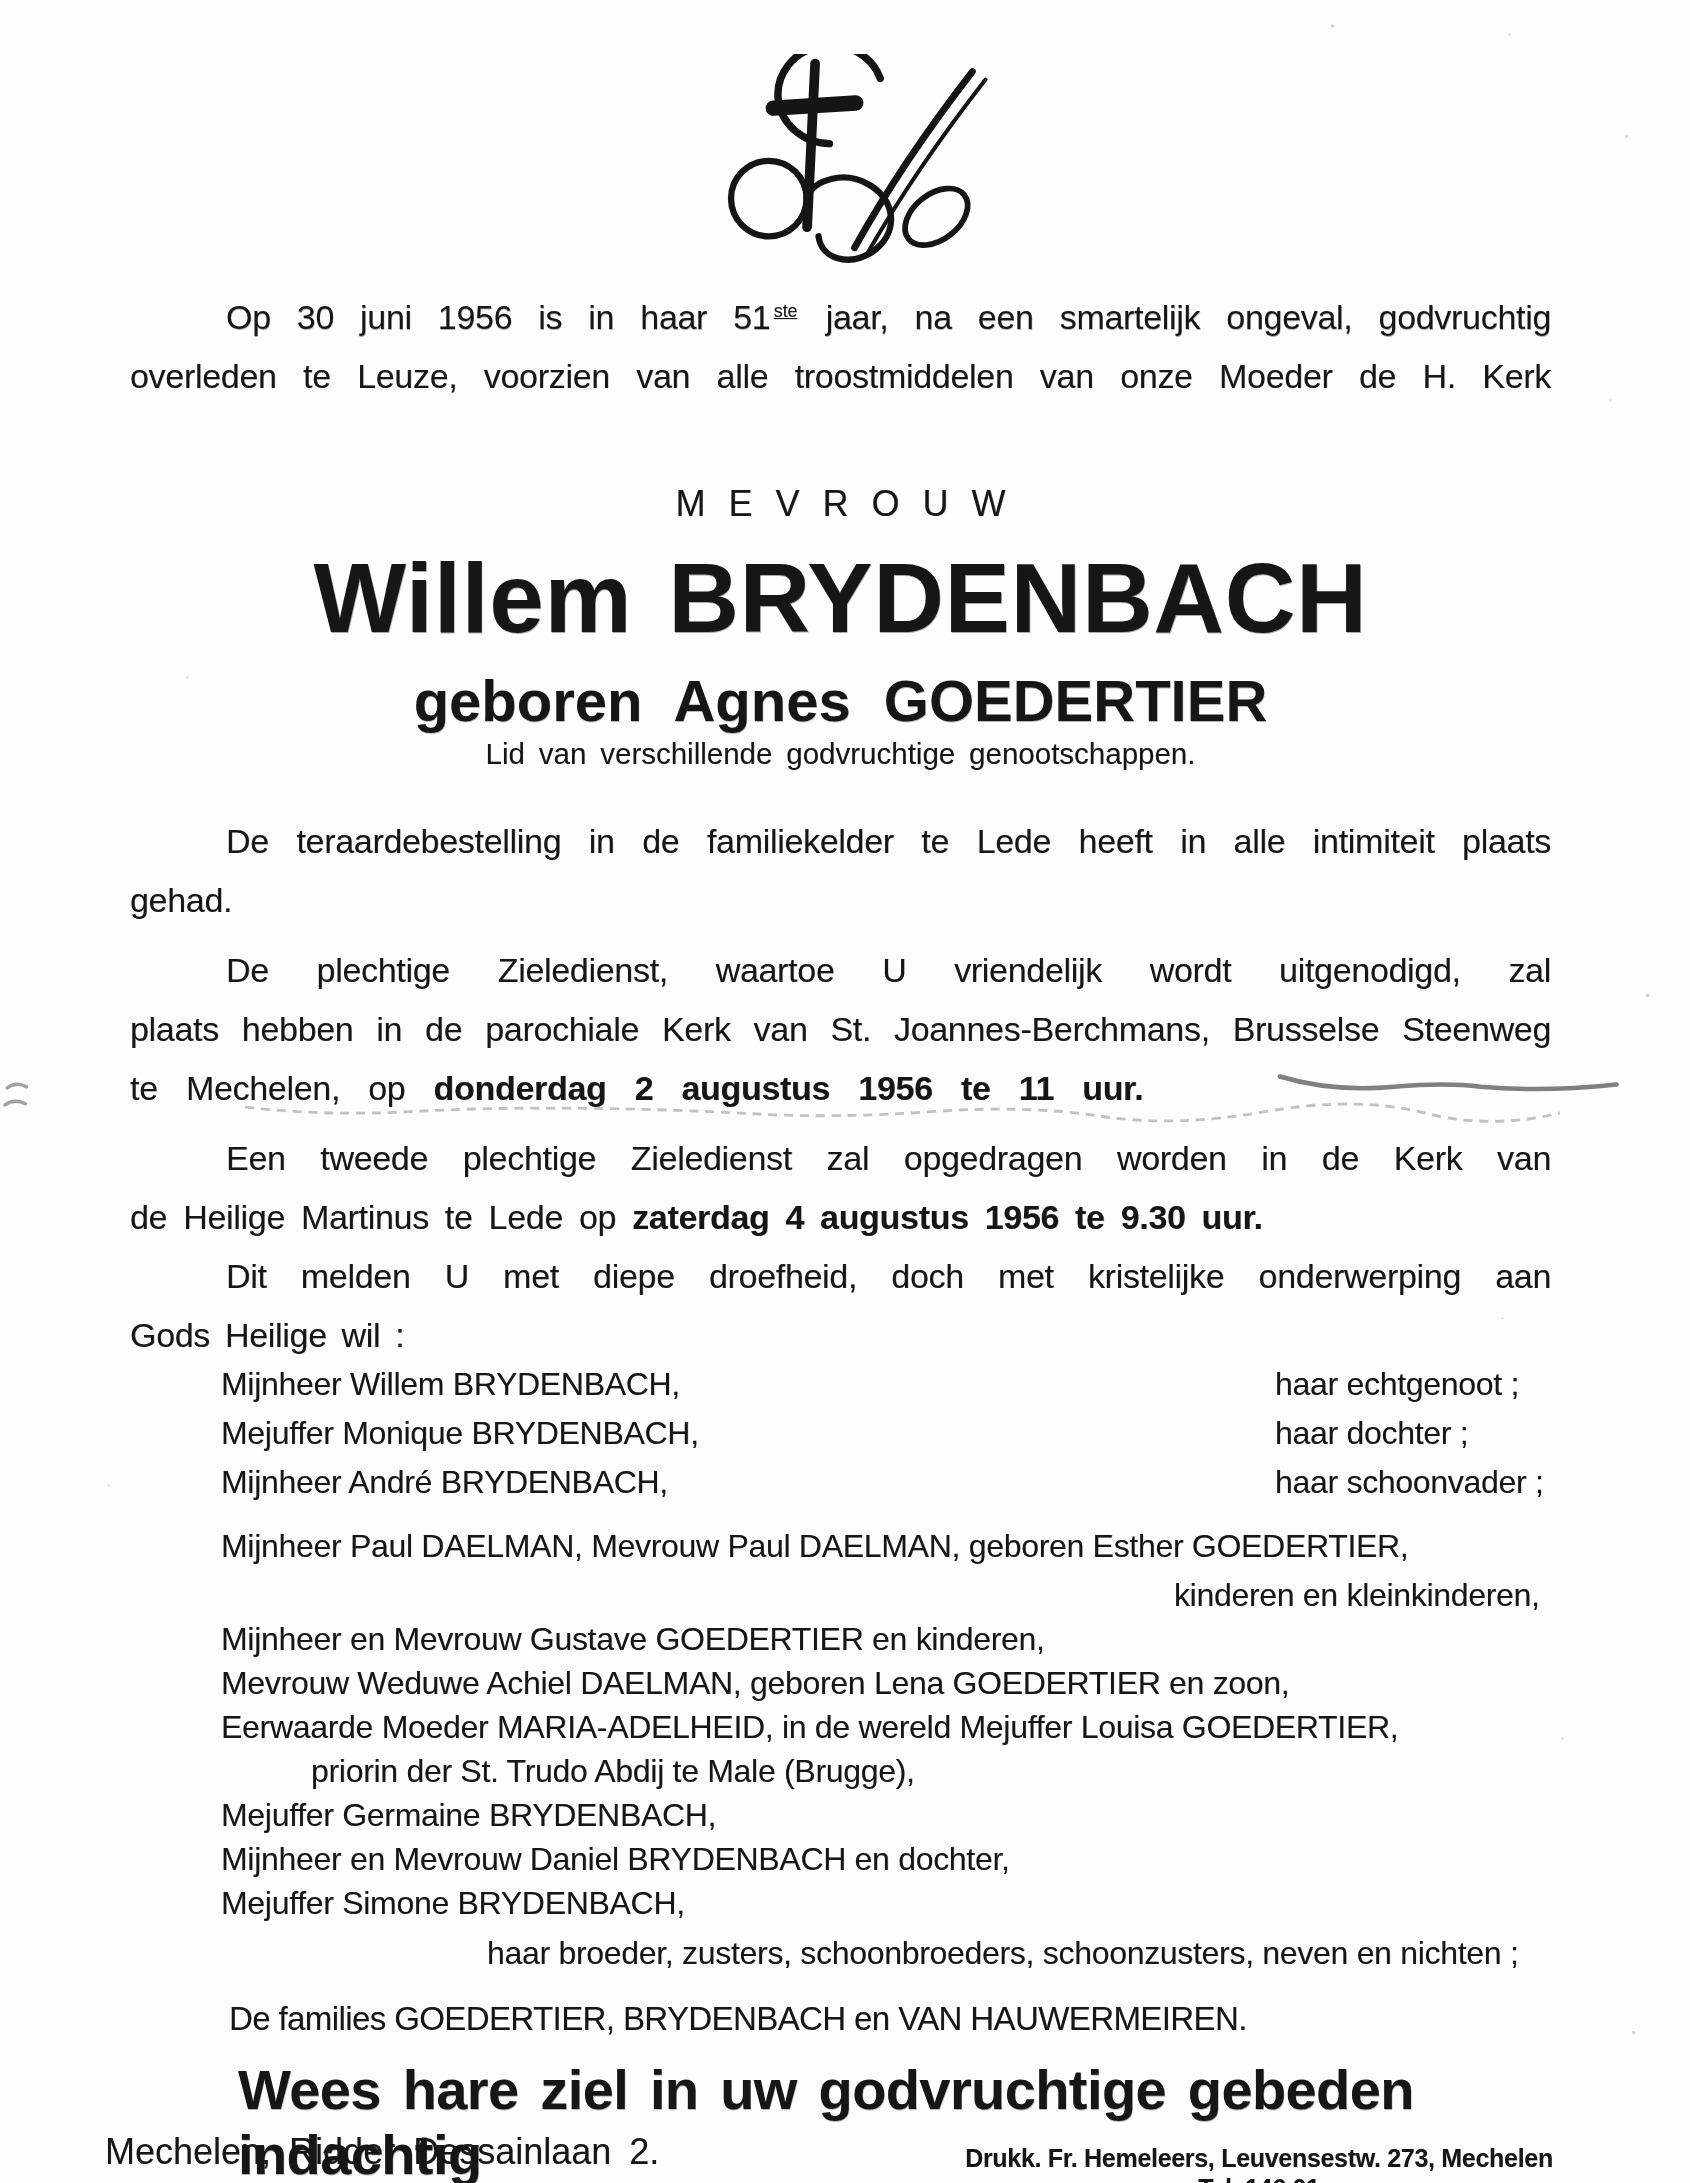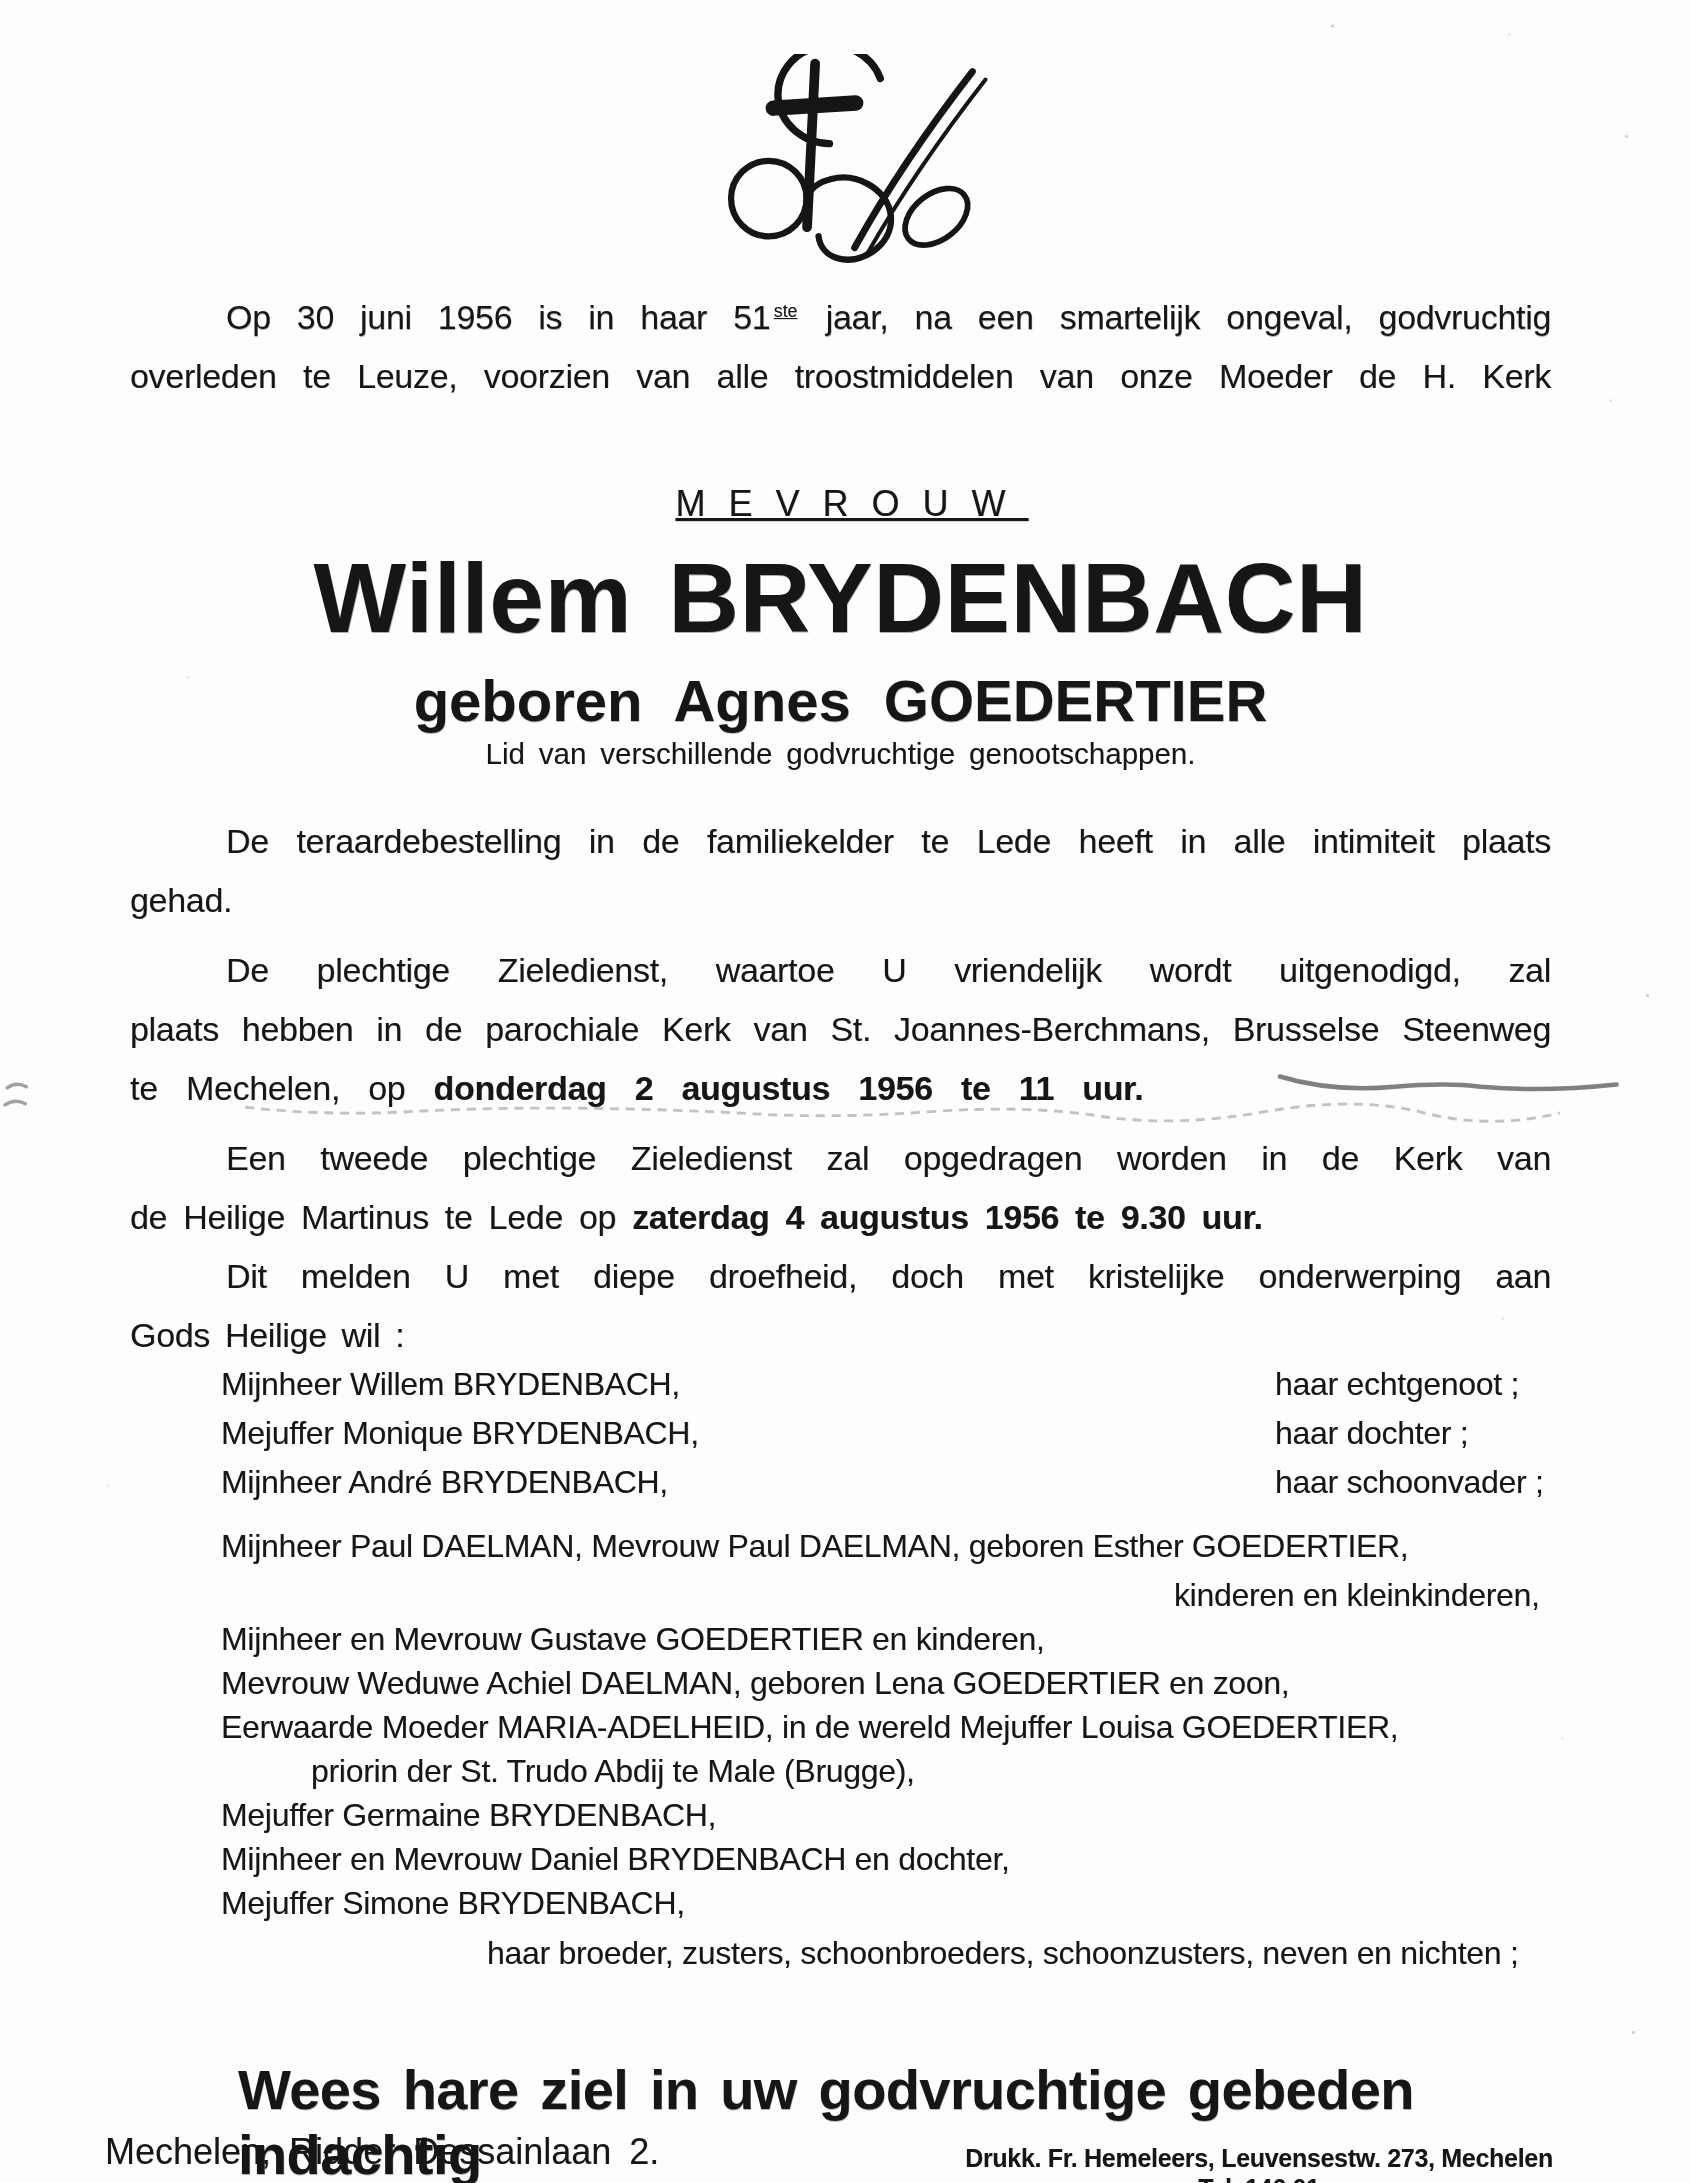--- a/index.html
+++ b/index.html
@@ -25,21 +25,21 @@
   .sp-lg { word-spacing: 19px; }
   .sp-md { word-spacing: 6.8px; }
   .sp-sm { word-spacing: 5.7px; }
 
   sup.ord { font-size: 0.52em; text-decoration: underline; vertical-align: super;
             margin-left: 3.4px; margin-right: 2.3px; letter-spacing: 0; }
 
   
   .mevrouw { top: 483px; text-align: center; font-size: 36px; letter-spacing: 23px;
              padding-left: 23px; font-weight: 400;
-             text-shadow: 0.4px 0.4px 0.5px rgba(25,25,25,0.4); text-decoration: underline; }
+             text-shadow: 0.4px 0.4px 0.5px rgba(25,25,25,0.4); }
   .bigname { top: 542px; text-align: center; font-size: 98px; font-weight: 700;
              letter-spacing: 0.6px; text-shadow: 0.6px 0.6px 0.6px rgba(20,20,20,0.35); }
   .bigname .last { margin-left: 36px; }
   .geboren { top: 667px; text-align: center; font-size: 58px; font-weight: 700;
              word-spacing: 17px; text-shadow: 0.5px 0.5px 0.5px rgba(25,25,25,0.3); }
   .lid     { top: 737px; text-align: center; font-size: 29.5px; word-spacing: 5.7px;
              text-shadow: 0.3px 0.3px 0.3px rgba(25,25,25,0.35); }
 
   .intro    { top: 282px; }
   .burial   { top: 812px; }
@@ -169,20 +169,21 @@
     <span class="eline">Mijnheer en Mevrouw Gustave GOEDERTIER en kinderen,</span>
     <span class="eline">Mevrouw Weduwe Achiel DAELMAN, geboren Lena GOEDERTIER en zoon,</span>
     <span class="eline">Eerwaarde Moeder MARIA-ADELHEID, in de wereld Mejuffer Louisa GOEDERTIER,</span>
     <span class="eline e-ind1">priorin der St. Trudo Abdij te Male (Brugge),</span>
     <span class="eline">Mejuffer Germaine BRYDENBACH,</span>
     <span class="eline">Mijnheer en Mevrouw Daniel BRYDENBACH en dochter,</span>
     <span class="eline">Mejuffer Simone BRYDENBACH,</span>
     <span class="eline e-ind2">haar broeder, zusters, schoonbroeders, schoonzusters, neven en nichten ;</span>
   </div>
 
+  <div class="blk families">De families GOEDERTIER, BRYDENBACH en VAN HAUWERMEIREN.</div>
 
   <div class="blk closing">Wees hare ziel in uw godvruchtige gebeden indachtig</div>
 
   <div class="addr">Mechelen, Ridder Dessainlaan 2.</div>
   <div class="printer">
     <span class="pline">Drukk. Fr. Hemeleers, Leuvensestw. 273, Mechelen</span>
     <span class="pline">Tel. 146.01</span>
   </div>
 
   <div class="specks"></div>

